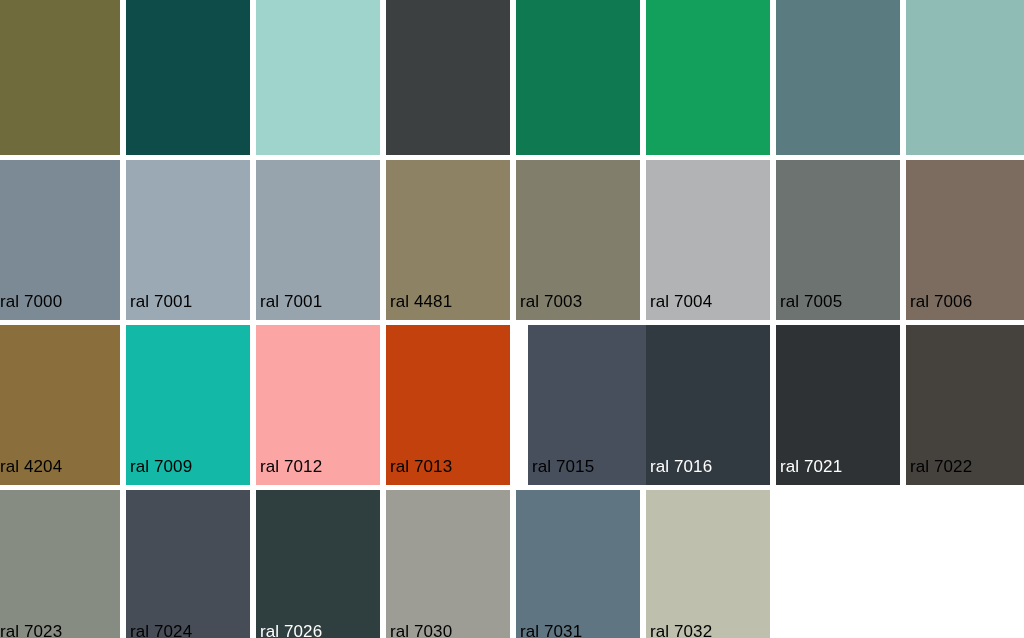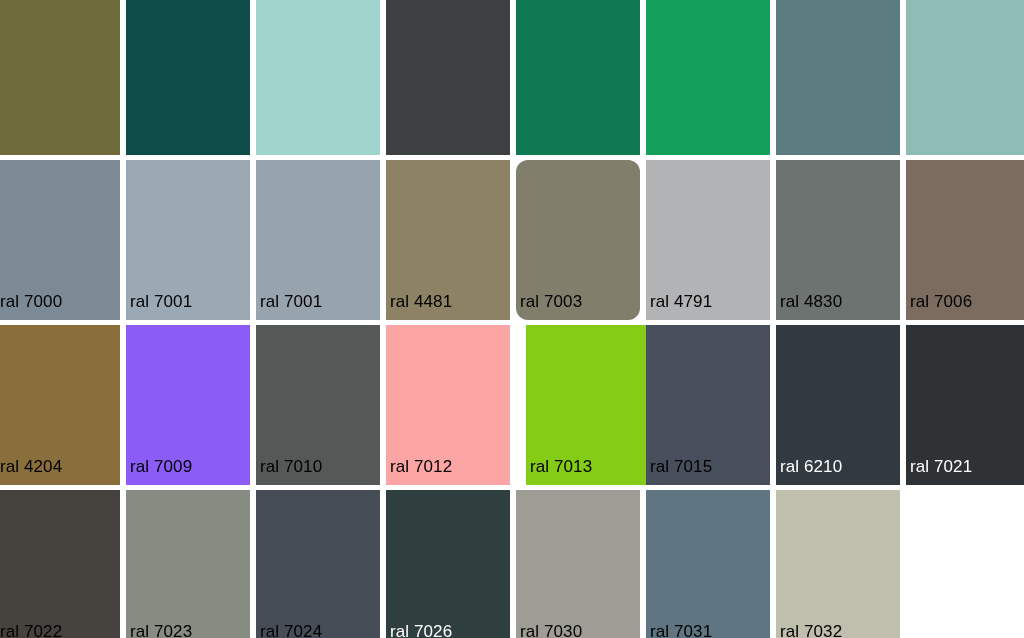--- a/index.html
+++ b/index.html
@@ -100,52 +100,49 @@
       </div>
       <div class="swatch" style="background-color: rgb(154, 169, 179);">
         <span class="swatch-label">ral 7001</span>
       </div>
       <div class="swatch" style="background-color: rgb(151, 164, 174);">
         <span class="swatch-label">ral 7001</span>
       </div>
       <div class="swatch" style="background-color: rgb(141, 130, 99);">
         <span class="swatch-label">ral 4481</span>
       </div>
-      <div class="swatch" style="background-color: rgb(129, 127, 107); border-radius: 12px;">
+      <div class="swatch" style="background-color: rgb(129, 127, 107);">
         <span class="swatch-label">ral 7003</span>
       </div>
       <div class="swatch" style="background-color: rgb(178, 179, 181);">
-        <span class="swatch-label">ral 4791</span>
+        <span class="swatch-label">ral 7004</span>
       </div>
       <div class="swatch" style="background-color: rgb(109, 115, 113);">
-        <span class="swatch-label">ral 4830</span>
+        <span class="swatch-label">ral 7005</span>
       </div>
       <div class="swatch" style="background-color: rgb(123, 108, 95);">
         <span class="swatch-label">ral 7006</span>
       </div>
       <div class="swatch" style="background-color: rgb(138, 111, 60);">
         <span class="swatch-label">ral 4204</span>
       </div>
-      <div class="swatch" style="background-color: #8b5cf6;">
+      <div class="swatch" style="background-color: #14b8a6;">
         <span class="swatch-label">ral 7009</span>
-      </div>
-      <div class="swatch" style="background-color: rgb(84, 88, 86);">
-        <span class="swatch-label">ral 7010</span>
       </div>
       <div class="swatch" style="background-color: #fca5a5;">
         <span class="swatch-label">ral 7012</span>
       </div>
-      <div class="swatch" style="background-color: #84cc16; margin-left: 10px;">
+      <div class="swatch" style="background-color: #c2410c;">
         <span class="swatch-label">ral 7013</span>
       </div>
-      <div class="swatch" style="background-color: rgb(71, 79, 92);">
+      <div class="swatch" style="background-color: rgb(71, 79, 92); margin-left: 12px;">
         <span class="swatch-label">ral 7015</span>
       </div>
       <div class="swatch light-text" style="background-color: rgb(50, 58, 65);">
-        <span class="swatch-label">ral 6210</span>
+        <span class="swatch-label">ral 7016</span>
       </div>
       <div class="swatch light-text" style="background-color: rgb(46, 50, 52);">
         <span class="swatch-label">ral 7021</span>
       </div>
       <div class="swatch" style="background-color: rgb(69, 66, 62);">
         <span class="swatch-label">ral 7022</span>
       </div>
       <div class="swatch" style="background-color: rgb(135, 140, 130);">
         <span class="swatch-label">ral 7023</span>
       </div>

